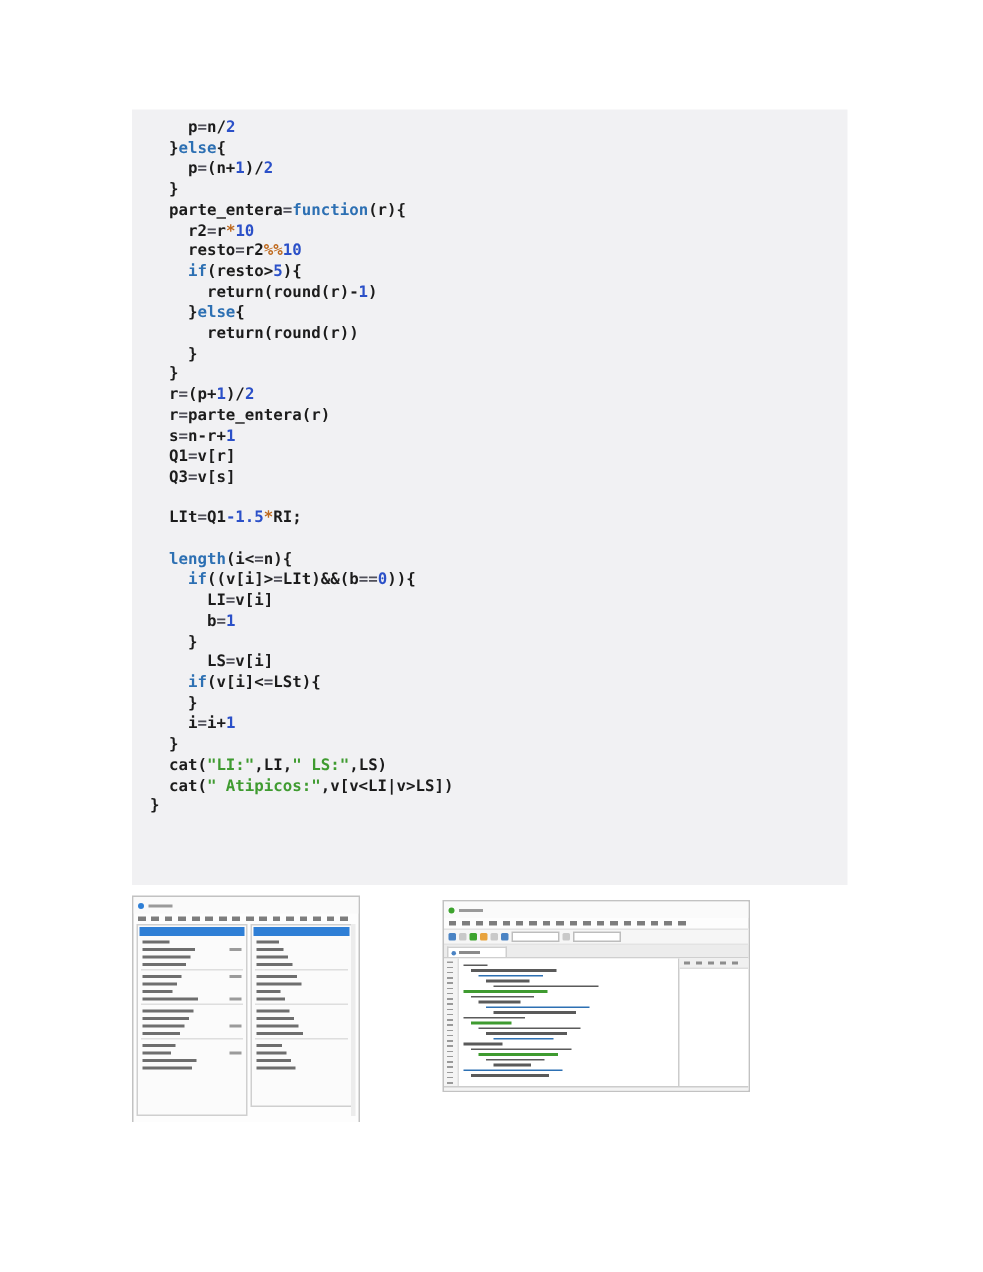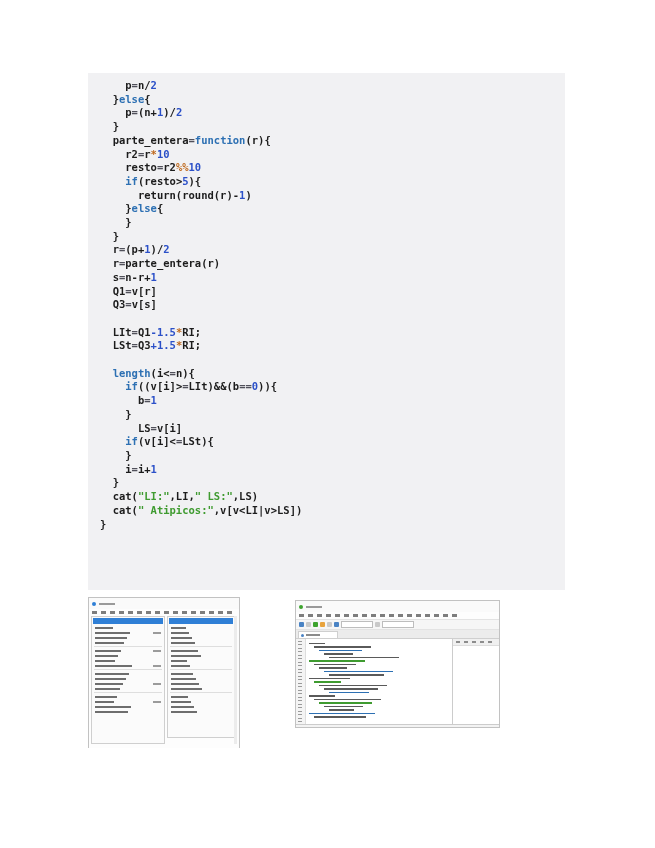--- a/index.html
+++ b/index.html
@@ -88,33 +88,34 @@
         <div class="code-line"><span class="tok-d">    p</span><span class="tok-g">=</span><span class="tok-d">n/</span><span class="tok-n">2</span></div>
         <div class="code-line"><span class="tok-d">  }</span><span class="tok-k">else</span><span class="tok-d">{</span></div>
         <div class="code-line"><span class="tok-d">    p</span><span class="tok-g">=</span><span class="tok-d">(n+</span><span class="tok-n">1</span><span class="tok-d">)/</span><span class="tok-n">2</span></div>
         <div class="code-line"><span class="tok-d">  }</span></div>
         <div class="code-line"><span class="tok-d">  parte_entera</span><span class="tok-g">=</span><span class="tok-k">function</span><span class="tok-d">(r){</span></div>
         <div class="code-line"><span class="tok-d">    r2</span><span class="tok-g">=</span><span class="tok-d">r</span><span class="tok-o">*</span><span class="tok-n">10</span></div>
         <div class="code-line"><span class="tok-d">    resto</span><span class="tok-g">=</span><span class="tok-d">r2</span><span class="tok-o">%%</span><span class="tok-n">10</span></div>
         <div class="code-line"><span class="tok-d">    </span><span class="tok-k">if</span><span class="tok-d">(resto&gt;</span><span class="tok-n">5</span><span class="tok-d">){</span></div>
         <div class="code-line"><span class="tok-d">      return(round(r)-</span><span class="tok-n">1</span><span class="tok-d">)</span></div>
         <div class="code-line"><span class="tok-d">    }</span><span class="tok-k">else</span><span class="tok-d">{</span></div>
+        <div class="code-line"><span class="tok-d">      return(round(r))</span></div>
         <div class="code-line"><span class="tok-d">    }</span></div>
         <div class="code-line"><span class="tok-d">  }</span></div>
         <div class="code-line"><span class="tok-d">  r</span><span class="tok-g">=</span><span class="tok-d">(p+</span><span class="tok-n">1</span><span class="tok-d">)/</span><span class="tok-n">2</span></div>
         <div class="code-line"><span class="tok-d">  r</span><span class="tok-g">=</span><span class="tok-d">parte_entera(r)</span></div>
         <div class="code-line"><span class="tok-d">  s</span><span class="tok-g">=</span><span class="tok-d">n-r+</span><span class="tok-n">1</span></div>
         <div class="code-line"><span class="tok-d">  Q1</span><span class="tok-g">=</span><span class="tok-d">v[r]</span></div>
         <div class="code-line"><span class="tok-d">  Q3</span><span class="tok-g">=</span><span class="tok-d">v[s]</span></div>
         <div class="code-line">&nbsp;</div>
         <div class="code-line"><span class="tok-d">  LIt</span><span class="tok-g">=</span><span class="tok-d">Q1</span><span class="tok-n">-1.5</span><span class="tok-o">*</span><span class="tok-d">RI;</span></div>
-        <div class="code-line"><span class="tok-d">  LSt</span><span class="tok-g">=</span><span class="tok-d">Q3</span><span class="tok-n">+1.5</span><span class="tok-o">*</span><span class="tok-d">RI;</span></div>
         <div class="code-line">&nbsp;</div>
         <div class="code-line"><span class="tok-d">  </span><span class="tok-k">length</span><span class="tok-d">(i&lt;</span><span class="tok-g">=</span><span class="tok-d">n){</span></div>
         <div class="code-line"><span class="tok-d">    </span><span class="tok-k">if</span><span class="tok-d">((v[i]&gt;</span><span class="tok-g">=</span><span class="tok-d">LIt)&amp;&amp;(b</span><span class="tok-g">==</span><span class="tok-n">0</span><span class="tok-d">)){</span></div>
+        <div class="code-line"><span class="tok-d">      LI</span><span class="tok-g">=</span><span class="tok-d">v[i]</span></div>
         <div class="code-line"><span class="tok-d">      b</span><span class="tok-g">=</span><span class="tok-n">1</span></div>
         <div class="code-line"><span class="tok-d">    }</span></div>
         <div class="code-line"><span class="tok-d">      LS</span><span class="tok-g">=</span><span class="tok-d">v[i]</span></div>
         <div class="code-line"><span class="tok-d">    </span><span class="tok-k">if</span><span class="tok-d">(v[i]&lt;</span><span class="tok-g">=</span><span class="tok-d">LSt){</span></div>
         <div class="code-line"><span class="tok-d">    }</span></div>
         <div class="code-line"><span class="tok-d">    i</span><span class="tok-g">=</span><span class="tok-d">i+</span><span class="tok-n">1</span></div>
         <div class="code-line"><span class="tok-d">  }</span></div>
         <div class="code-line"><span class="tok-d">  cat(</span><span class="tok-s">"LI:"</span><span class="tok-d">,LI,</span><span class="tok-s">" LS:"</span><span class="tok-d">,LS)</span></div>
         <div class="code-line"><span class="tok-d">  cat(</span><span class="tok-s">" Atipicos:"</span><span class="tok-d">,v[v&lt;LI|v&gt;LS])</span></div>
         <div class="code-line"><span class="tok-d">}</span></div>

